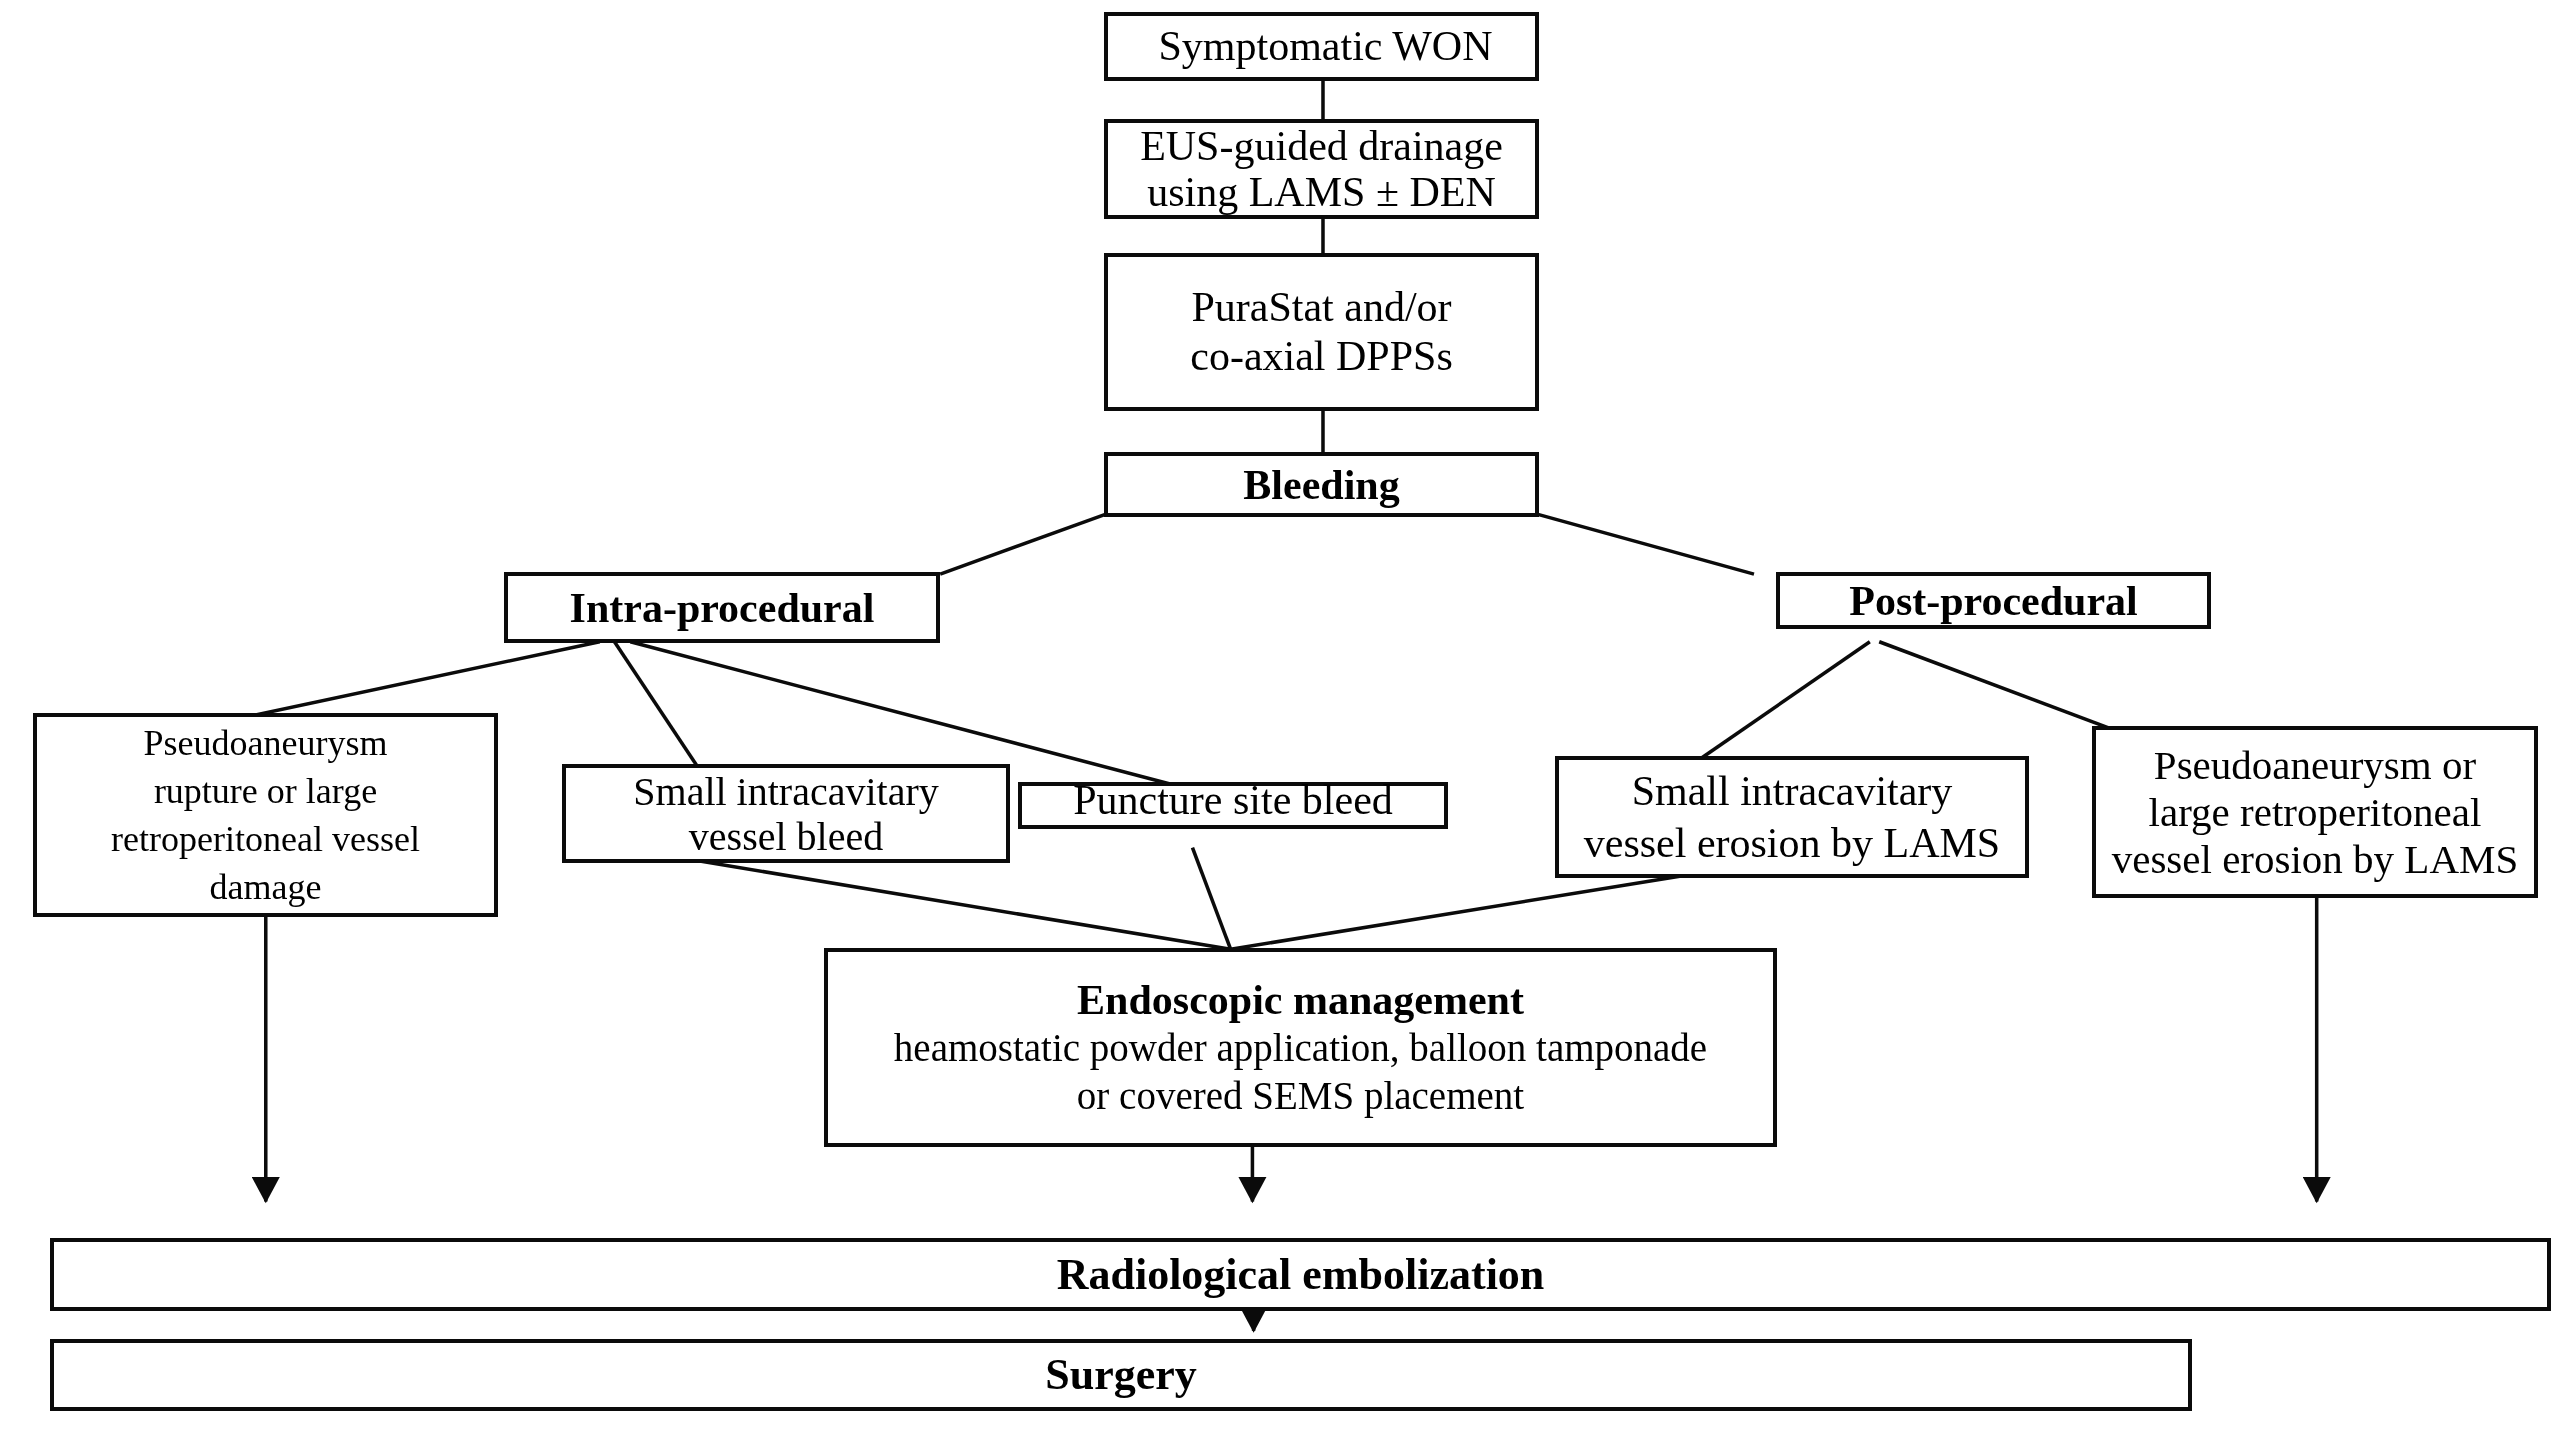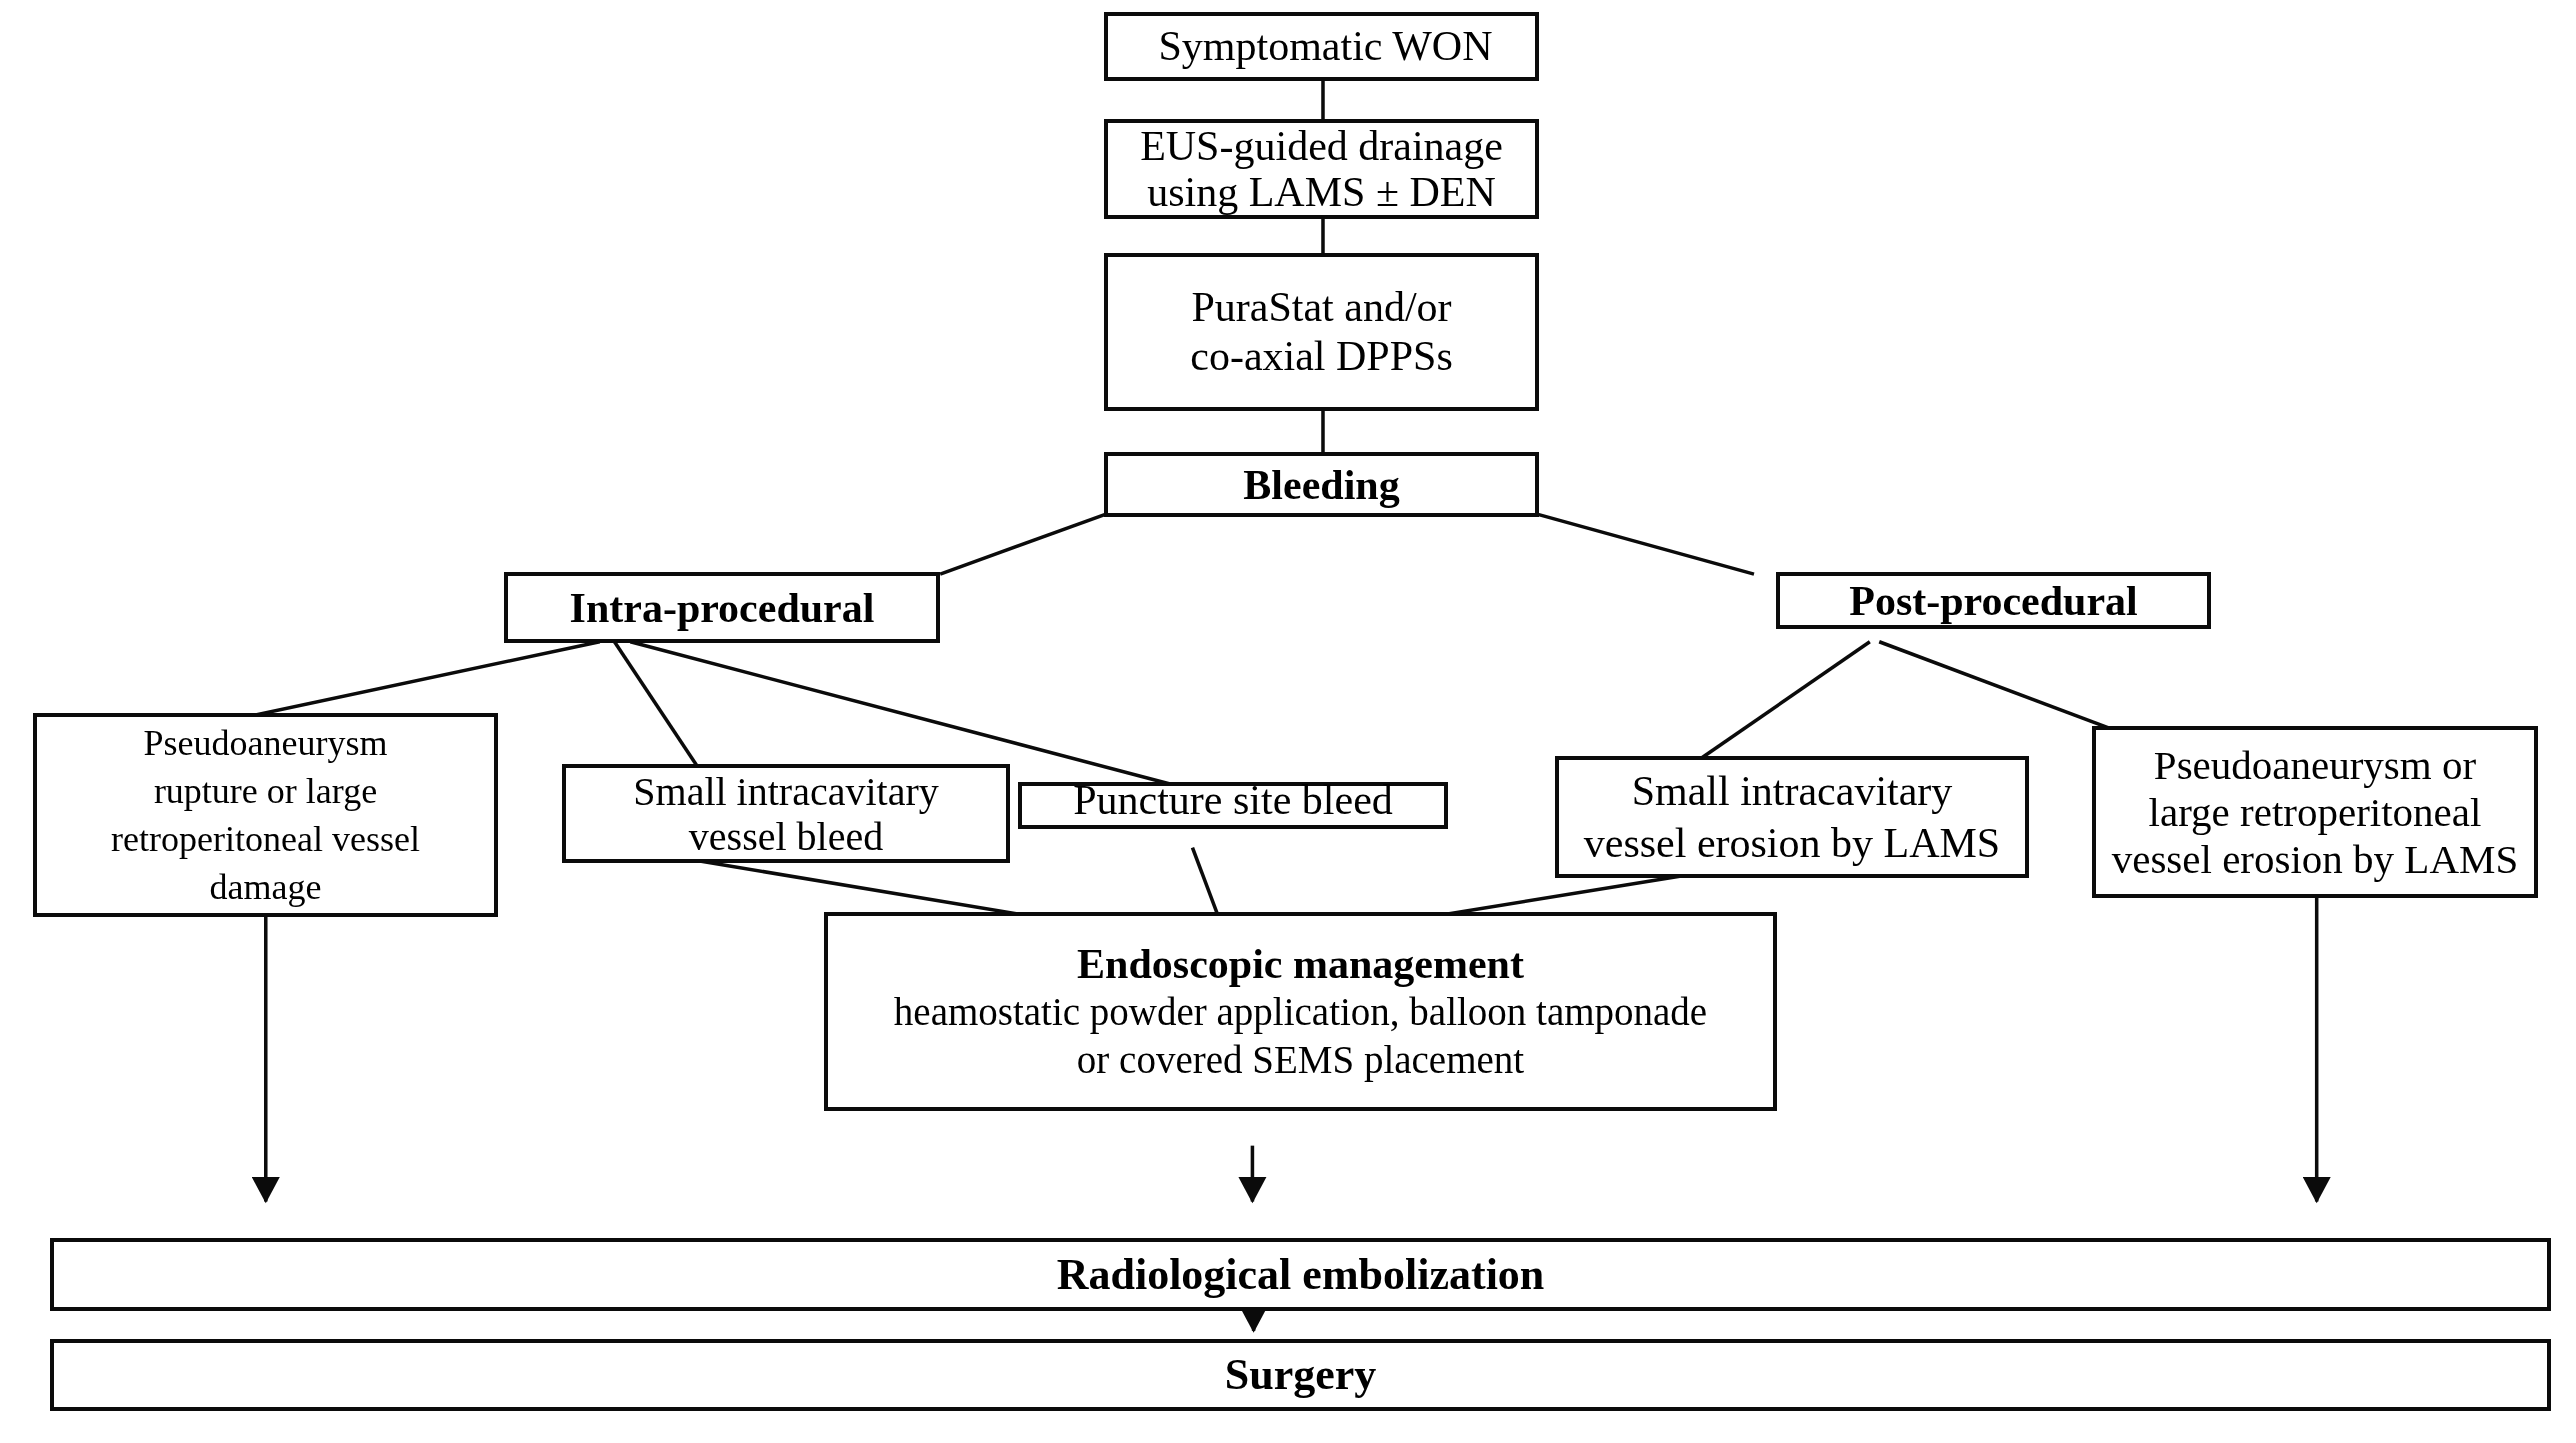--- a/index.html
+++ b/index.html
@@ -46,26 +46,26 @@
   .n-post         { left: 1752px; top: 572px;  width: 435px;  height: 57px; margin-left: 24px; }
   .n-left-pseudo  { left: 33px;   top: 713px; width: 465px;  height: 204px; }
   .n-left-pseudo .line { line-height: 48px; font-size: 36px; text-align: right; }
   .n-small-bleed  { left: 562px;  top: 764px; width: 448px;  height: 99px; }
   .n-small-bleed .line { line-height: 45px; font-size: 40px; }
   .n-puncture     { left: 1018px; top: 782px; width: 430px;  height: 47px; justify-content: flex-end; }
   .n-small-erosion{ left: 1555px; top: 756px; width: 474px;  height: 122px; }
   .n-small-erosion .line { line-height: 52px; }
   .n-right-pseudo { left: 2092px; top: 726px; width: 446px;  height: 172px; }
   .n-right-pseudo .line { line-height: 47px; font-size: 41px; }
-  .n-endoscopic   { left: 824px; top: 912px; width: 953px; height: 199px; }
+  .n-endoscopic   { left: 824px; top: 948px; width: 953px; height: 199px; }
   .n-endoscopic .line { font-size: 39px; line-height: 48px; }
   .n-endoscopic .line.bold { font-size: 42px; }
   .n-radiological { left: 50px;   top: 1238px; width: 2501px; height: 73px; }
   .n-radiological .line { font-size: 44px; }
-  .n-surgery      { left: 50px;   top: 1339px; width: 2501px; height: 72px; }
+  .n-surgery      { left: 50px;   top: 1339px; width: 2142px; height: 72px; }
   .n-surgery .line { font-size: 44px; }
 </style>
 </head>
 <body>
 
 <div class="stage">
 
   <svg class="wires" viewBox="0 0 4381 2455">
     <defs>
       <marker id="arrowhead" markerWidth="8" markerHeight="8" refX="7" refY="4" orient="auto" markerUnits="strokeWidth">

